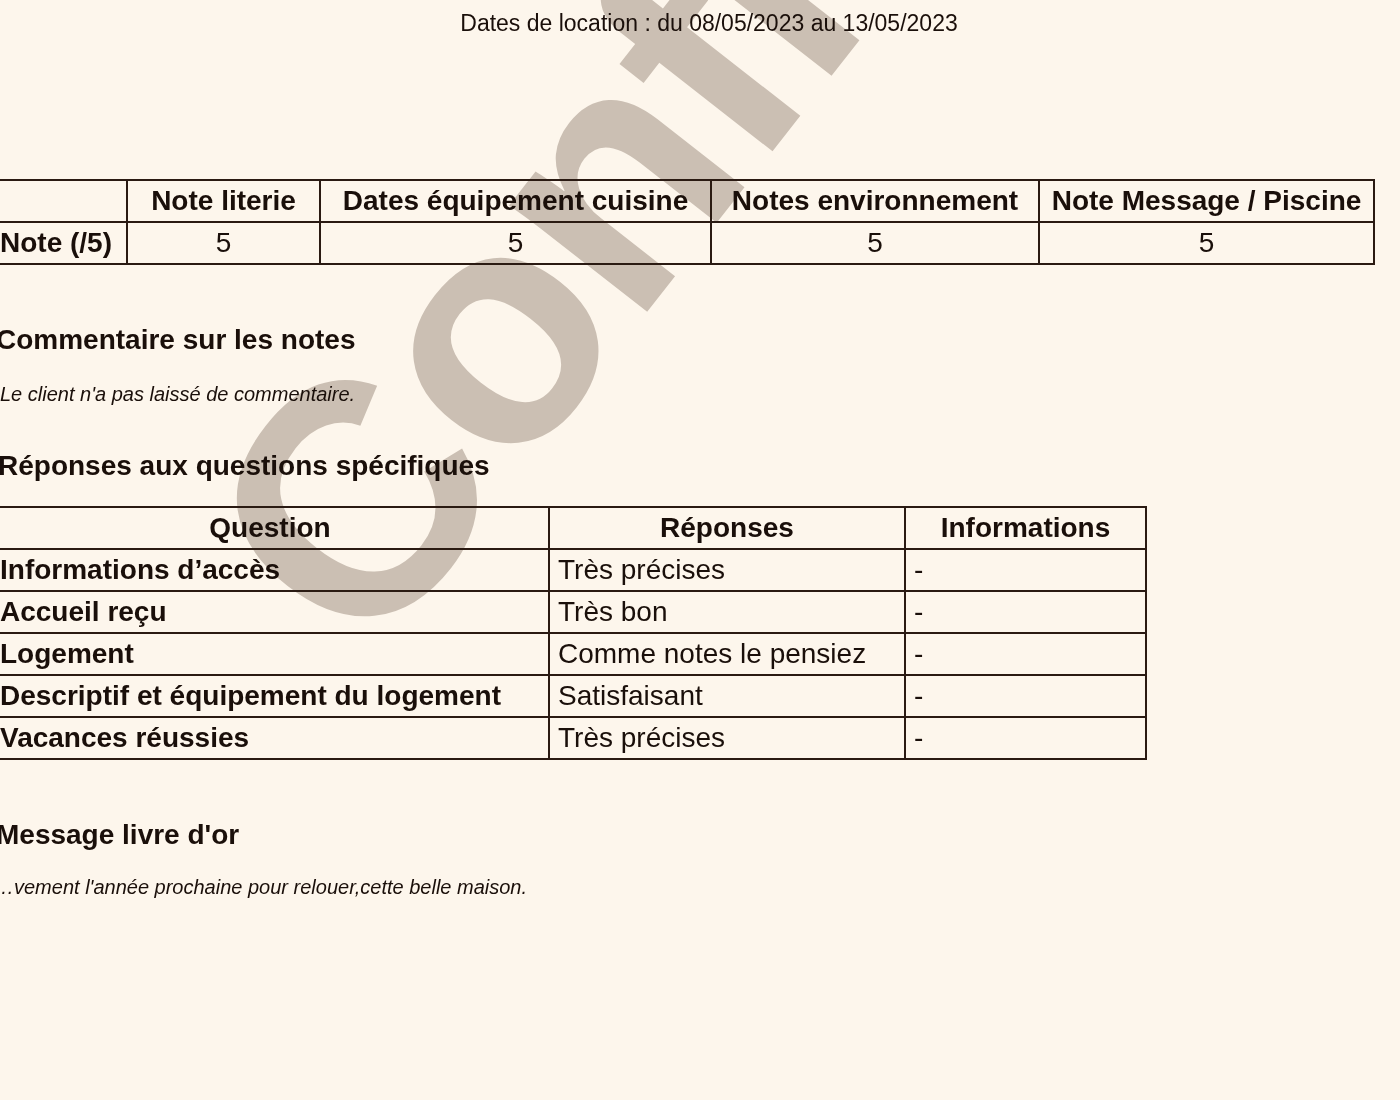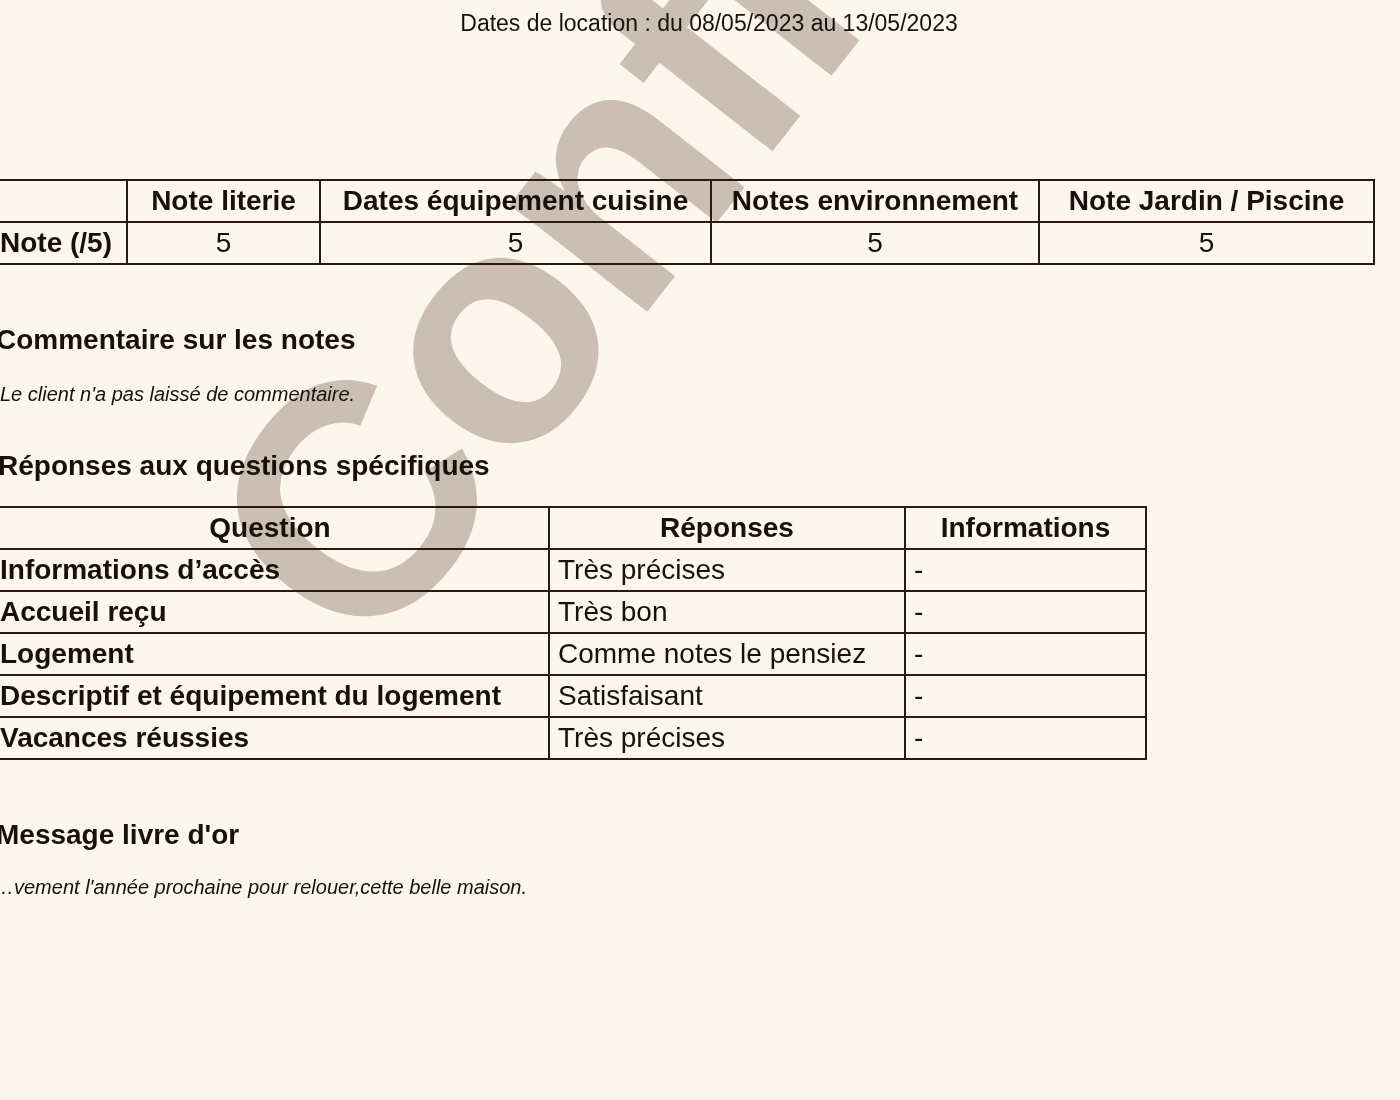--- a/index.html
+++ b/index.html
@@ -39,21 +39,21 @@
   <div class="dates">Dates de location : du 08/05/2023 au 13/05/2023</div>
 
 
   <table class="notes" style="left:-10px; top:179px; width:1385px;">
     <tbody>
         <tr>
       <th style="width:118px"></th>
       <th style="width:175px">Note literie</th>
       <th style="width:373px">Dates équipement cuisine</th>
       <th style="width:310px">Notes environnement</th>
-      <th>Note Jardin / Piscine</th>
+      <th>Note Message / Piscine</th>
     </tr>
     <tr>
       <td class="rowlabel">Note (/5)</td>
       <td>5</td>
       <td>5</td>
       <td>5</td>
       <td>5</td>
     </tr>
   </tbody>
     </table>

